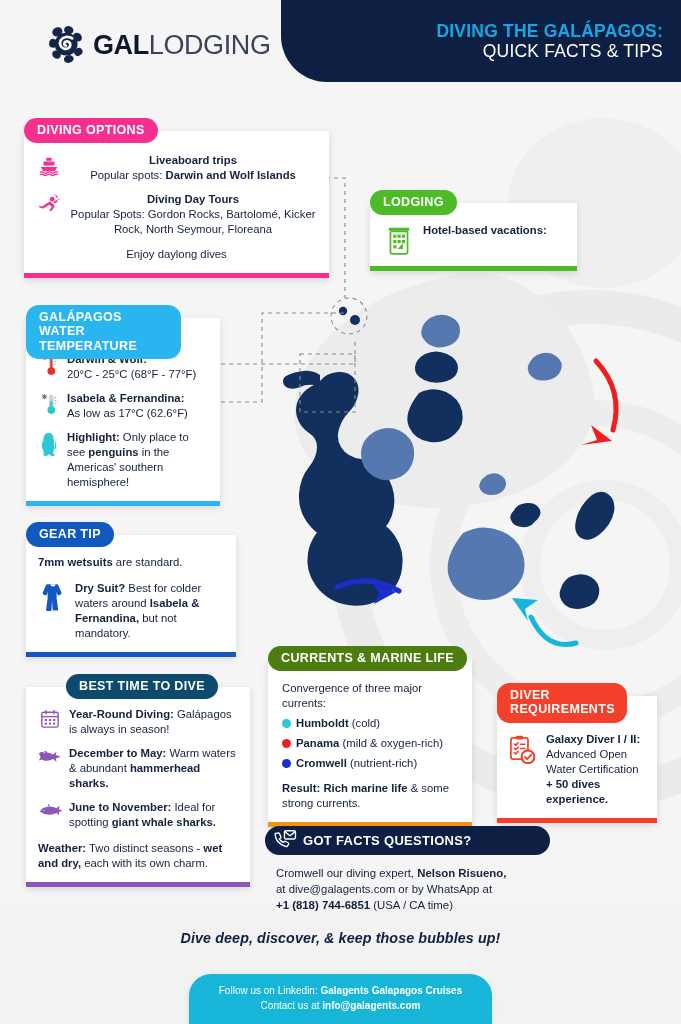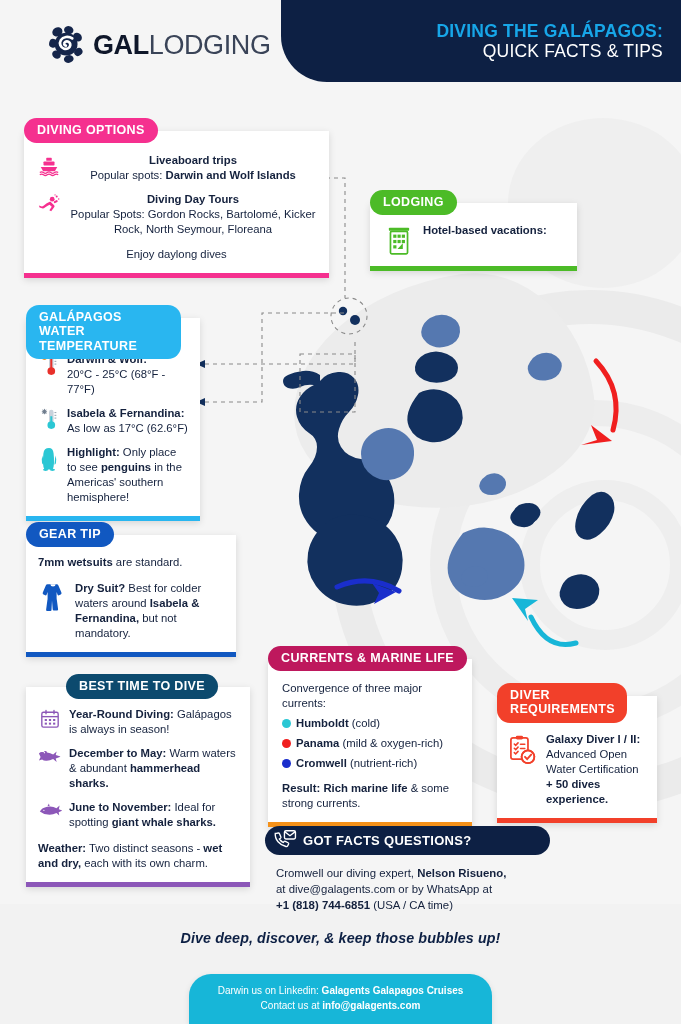--- a/index.html
+++ b/index.html
@@ -106,34 +106,34 @@
 
   
   #card-diving   { left: 24px;  top: 131px; width: 305px; text-align: center; }
   #card-diving .chip { background: #f5308f; }
   #card-diving .bottombar { background: #f5308f; }
 
   #card-lodging  { left: 370px; top: 203px; width: 207px; }
   #card-lodging .chip { background: #4cbb27; }
   #card-lodging .bottombar { background: #4cbb27; }
 
-  #card-water    { left: 26px;  top: 318px; width: 174px; }
+  #card-water    { left: 26px;  top: 318px; width: 194px; }
   #card-water .chip { background: #29b6f0; width: 155px; }
   #card-water .bottombar { background: #29b6f0; }
 
   #card-gear     { left: 26px;  top: 535px; width: 210px; }
   #card-gear .chip { background: #1158c1; }
   #card-gear .bottombar { background: #1158c1; }
 
   #card-best     { left: 26px;  top: 687px; width: 224px; }
   #card-best .chip { background: #0c4a6e; margin-left: 40px; }
   #card-best .bottombar { background: #8c57b8; }
 
   #card-currents { left: 268px; top: 659px; width: 204px; }
-  #card-currents .chip { background: #be185d; }
+  #card-currents .chip { background: #4d7c0f; }
   #card-currents .bottombar { background: #f59119; }
 
   #card-diver    { left: 497px; top: 696px; width: 160px; }
   #card-diver .chip { background: #f2402a; width: 130px; }
   #card-diver .bottombar { background: #f2402a; }
 
   
   #questions { position: absolute; left: 265px; top: 826px; width: 285px; z-index: 12; }
   .q-badge {
     position: relative; background: #0d2044; border-radius: 17px;
@@ -528,20 +528,20 @@
       <span>Cromwell our diving expert, </span><b>Nelson Risueno,</b><br>
       <span>at dive@galagents.com or by WhatsApp at</span><br>
       <b>+1 (818) 744-6851</b><span> (USA / CA time)</span>
     </div>
   </div>
 
   <div class="tagline">Dive deep, discover, &amp; keep those bubbles up!</div>
 
   <div id="footer">
     <div>
-      <span>Darwin us on Linkedin: </span><b>Galagents Galapagos Cruises</b>
+      <span>Follow us on Linkedin: </span><b>Galagents Galapagos Cruises</b>
     </div>
     <div>
       <span>Contact us at </span><b>info@galagents.com</b>
     </div>
   </div>
 
 </div>
 
 </body></html>

